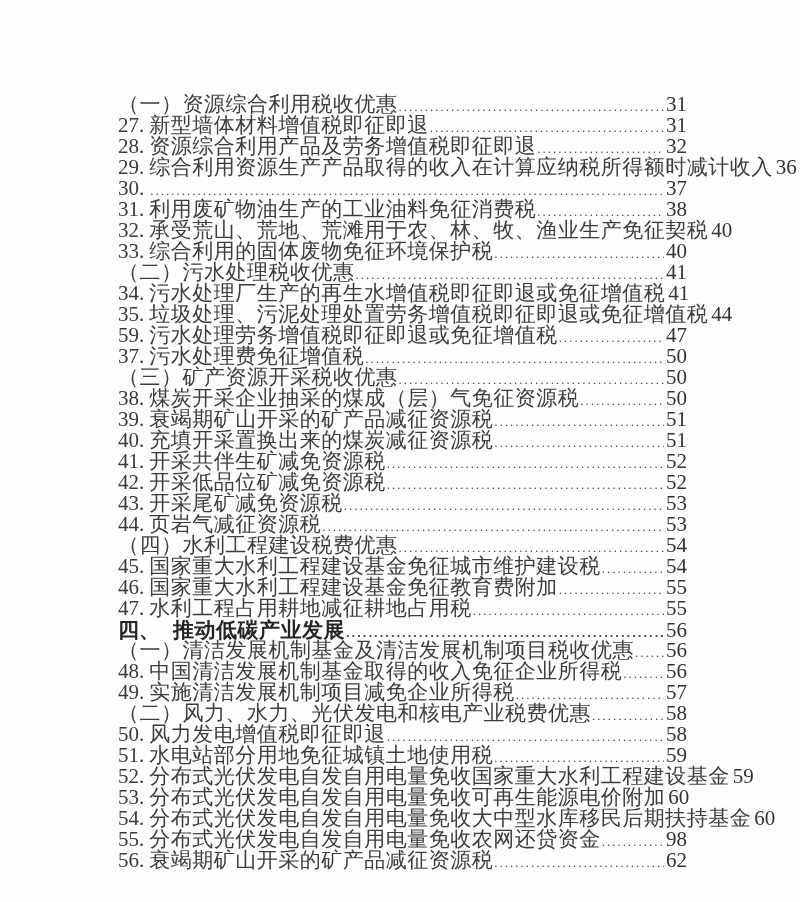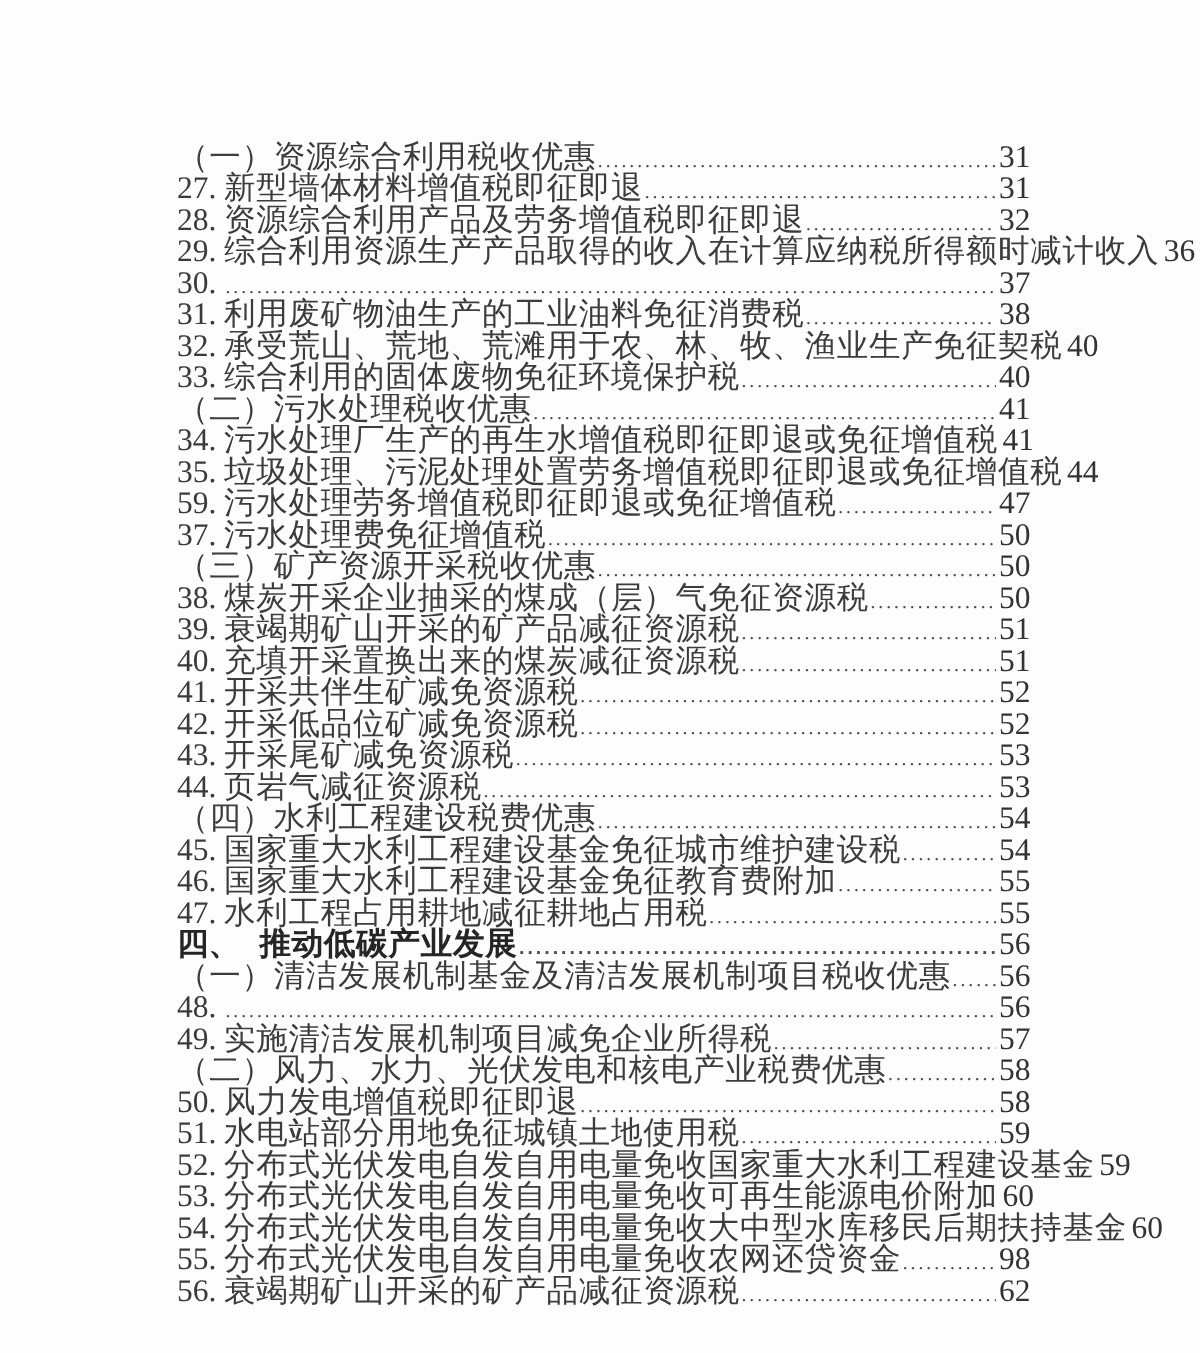--- a/index.html
+++ b/index.html
@@ -274,20 +274,21 @@
 
   <div class="toc-row section">
 
     <span class="label">（一）清洁发展机制基金及清洁发展机制项目税收优惠</span>
     <span class="dots"></span>
     <span class="page-num">56</span>
   </div>
 
   <div class="toc-row item">
     <span class="num">48.</span>
+    <span class="label">中国清洁发展机制基金取得的收入免征企业所得税</span>
     <span class="dots"></span>
     <span class="page-num">56</span>
   </div>
 
   <div class="toc-row item">
     <span class="num">49.</span>
     <span class="label">实施清洁发展机制项目减免企业所得税</span>
     <span class="dots"></span>
     <span class="page-num">57</span>
   </div>

